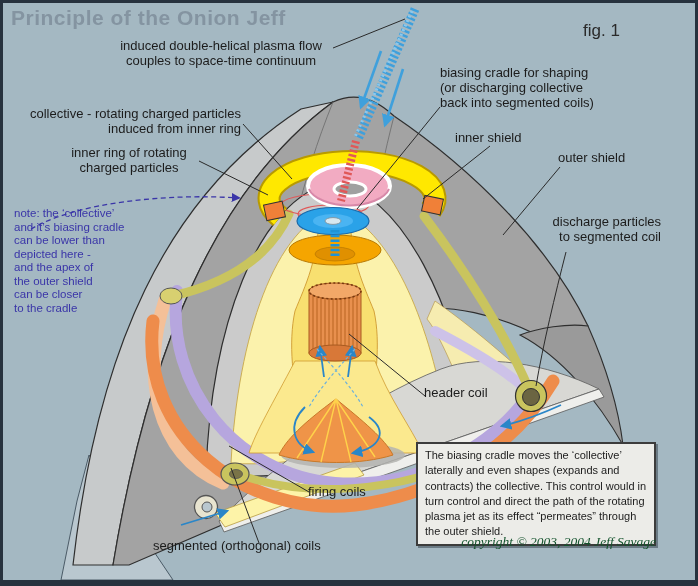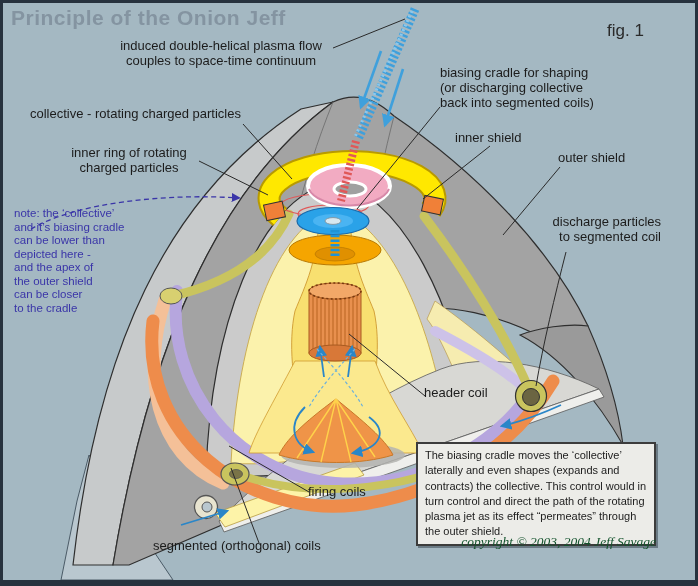--- a/index.html
+++ b/index.html
@@ -10,21 +10,21 @@
     overflow:hidden;
     font-family:"Liberation Sans",sans-serif;
   }
   #art{position:absolute;left:0;top:0;width:692px;height:577px;}
   .lbl{position:absolute;font-size:13px;line-height:15px;color:#1c1c1c;}
   .lbl div{white-space:nowrap;}
   .title{
     position:absolute;left:8px;top:3px;font-size:21px;font-weight:bold;
     letter-spacing:.5px;color:#8494a1;white-space:nowrap;
   }
-  .fig{position:absolute;left:580px;top:18px;font-size:17px;color:#2a2a2a;margin-left:24px;}
+  .fig{position:absolute;left:580px;top:18px;font-size:17px;color:#2a2a2a;}
   .note{
     position:absolute;left:11px;top:204px;font-size:11.5px;line-height:13.5px;
     color:#3a35a8;
   }
   .descbox{
     position:absolute;left:413px;top:439px;width:240px;box-sizing:border-box;
     background:#ecece8;border:2px solid #3c3c3c;
     box-shadow:2px 2px 0 #6a7a84;
     padding:4px 7px;font-size:11px;line-height:15.3px;color:#1c1c1c;
   }
@@ -173,20 +173,21 @@
   </div>
 
   <div class="lbl" style="left:437px;top:62px">
     <div>biasing cradle for shaping</div>
     <div>(or discharging collective</div>
     <div>back into segmented coils)</div>
   </div>
 
   <div class="lbl" style="left:5px;top:103px;width:233px;text-align:right">
     <div>collective - rotating charged particles</div>
+    <div>induced from inner ring</div>
   </div>
 
   <div class="lbl" style="left:52px;top:142px;width:148px;text-align:center">
     <div>inner ring of rotating</div>
     <div>charged particles</div>
   </div>
 
   <div class="lbl" style="left:452px;top:127px">inner shield</div>
   <div class="lbl" style="left:555px;top:147px">outer shield</div>
 

